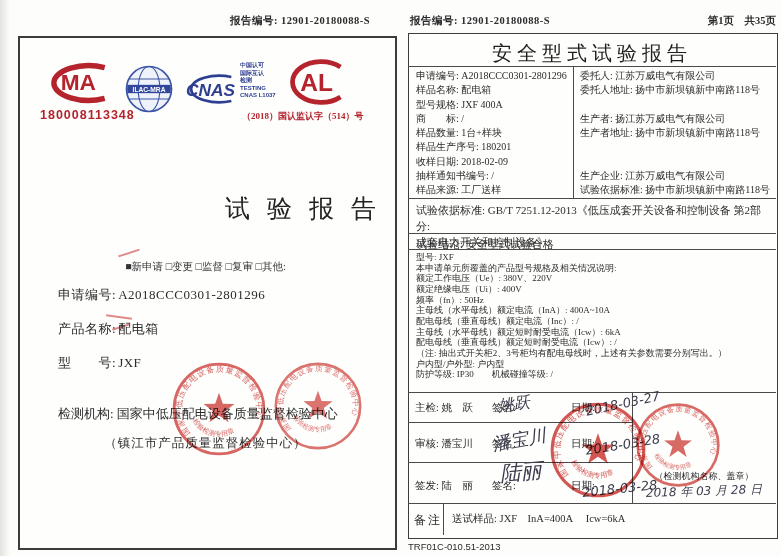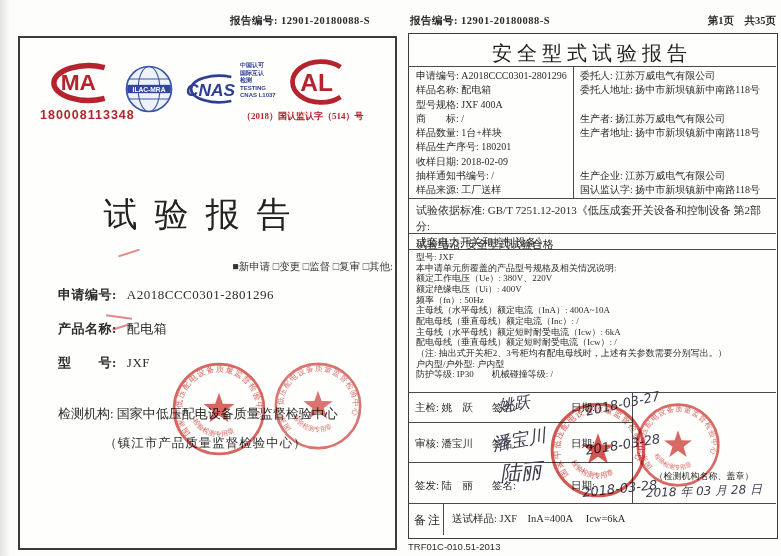--- a/index.html
+++ b/index.html
@@ -6,24 +6,24 @@
   .screen{position:relative;width:781px;height:556px;background:#fdfdfc;overflow:hidden;
           font-family:"Liberation Serif","DejaVu Serif",serif;color:#2b2b2b;}
   .abs{position:absolute;}
   .scan-edge{left:0;top:0;width:10px;height:556px;background:linear-gradient(90deg,#e3e3df,#fdfdfc);}
   
   .lpage{left:18px;top:36px;width:375px;height:510px;border:2px solid #3c3c3c;background:#fefefd;}
   .l-reportno{left:230px;top:14px;font-size:10.5px;font-weight:bold;letter-spacing:.5px;}
   .r-reportno{left:410px;top:14px;font-size:10.5px;font-weight:bold;letter-spacing:.5px;}
   .r-pageno{left:620px;top:14px;width:156px;text-align:right;font-size:10.5px;font-weight:bold;}
   .l-title1{left:18px;top:136px;width:375px;text-align:center;font-size:27px;letter-spacing:9px;color:#222;}
-  .l-title2{left:18px;top:192px;width:375px;text-align:center;font-size:34px;letter-spacing:17px;color:#222;}
-  .l-check{left:18px;top:260px;width:375px;text-align:right;font-size:10.5px;color:#333;}
+  .l-title2{left:18px;top:192px;width:375px;text-align:right;font-size:25px;letter-spacing:17px;color:#222;}
+  .l-check{left:18px;top:260px;width:375px;text-align:center;font-size:10.5px;color:#333;}
   .l-field{left:58px;font-size:13px;letter-spacing:.5px;}
-  .l-field b{font-weight:bold;margin-right:10px;}
+  .l-field b{font-weight:normal;margin-right:2px;}
   .l-agency{left:58px;top:405px;font-size:13px;}
   .l-agency2{left:18px;top:435px;width:375px;text-align:center;font-size:12.5px;letter-spacing:1px;}
   .cma-num{left:40px;top:108px;font-size:12.5px;color:#b5232d;font-weight:bold;letter-spacing:1px;font-family:"Liberation Sans",sans-serif;}
   .al-caption{left:242px;top:110px;font-size:9px;color:#b5232d;font-weight:bold;}
   .cnas-side{left:240px;top:62px;font-size:6px;line-height:7.5px;color:#2f3f8f;font-weight:bold;font-family:"Liberation Sans",sans-serif;white-space:pre-line;}
   .ink{background:transparent;border-top:2px solid rgba(200,40,40,.55);width:22px;transform:rotate(-18deg);}
   
   .rtable{left:408px;top:33px;width:368px;height:504px;border:1.6px solid #3c3c3c;background:#fefefd;}
   .hline{left:408px;width:368px;height:0;border-top:1.2px solid #4a4a4a;}
   .vline{width:0;border-left:1.2px solid #4a4a4a;}
@@ -149,21 +149,21 @@
   <div class="abs info-l"><div>申请编号: A2018CCC0301-2801296</div><div>样品名称: 配电箱</div><div>型号规格: JXF 400A</div><div>商　　标: /</div><div>样品数量: 1台+样块</div><div>样品生产序号: 180201</div><div>收样日期: 2018-02-09</div><div>抽样通知书编号: /</div><div>样品来源: 工厂送样</div></div>
   <div class="abs info-r">
       <div>委托人: 江苏万威电气有限公司</div>
       <div>委托人地址: 扬中市新坝镇新中南路118号</div>
       <div></div>
       <div>生产者: 扬江苏万威电气有限公司</div>
       <div>生产者地址: 扬中市新坝镇新中南路118号</div>
       <div></div>
       <div></div>
       <div>生产企业: 江苏万威电气有限公司</div>
-      <div>国认监认字: 扬中市新坝镇新中南路118号</div>
+      <div>试验依据标准: 扬中市新坝镇新中南路118号</div>
     </div>
 
   <div class="abs hline" style="top:198px;"></div>
   <div class="abs std">
     <div>试验依据标准: GB/T 7251.12-2013《低压成套开关设备和控制设备 第2部分:</div>
     <div>成套电力开关和控制设备》</div>
   </div>
 
   <div class="abs hline" style="top:233px;"></div>
   <div class="abs concl">试验结论: 安全型式试验合格</div>

